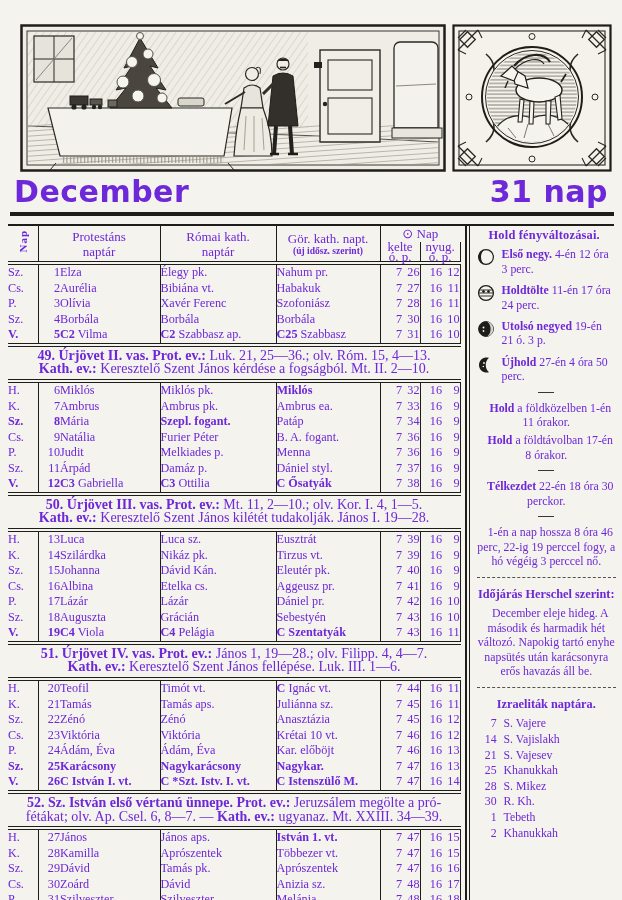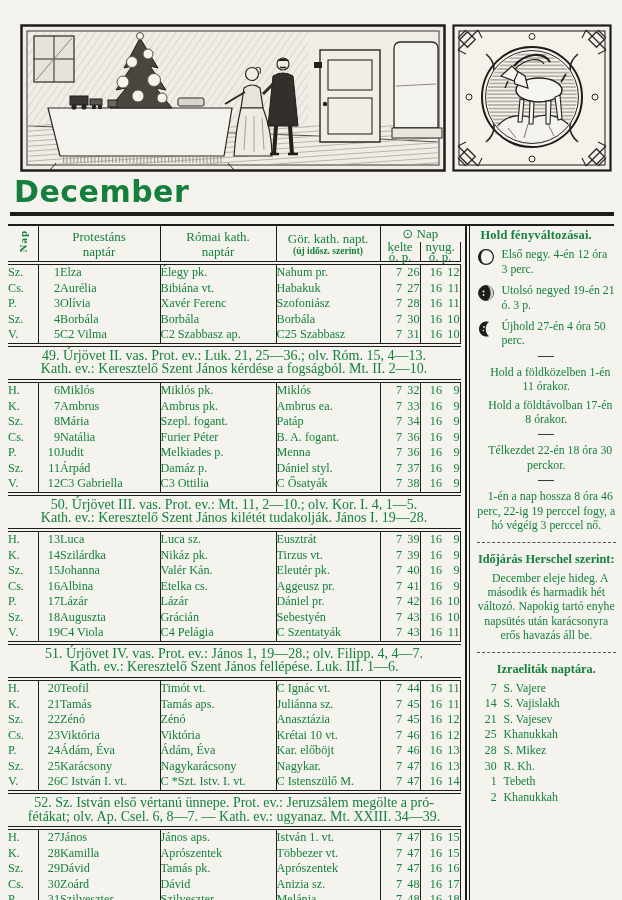--- a/index.html
+++ b/index.html
@@ -1,17 +1,17 @@
 <!DOCTYPE html>
 <html><head>
 <meta charset="utf-8">
 <style>
   html,body{margin:0;padding:0;background:#e9e7e1;}
   .page{position:relative;width:622px;height:900px;background:#f5f3ed;overflow:hidden;
-        font-family:"Liberation Serif", serif;color:#15803d;margin:0 auto;}
+        font-family:"Liberation Serif", serif;color:#6d28d9;margin:0 auto;}
   
   .topart{position:absolute;top:24px;left:20px;display:flex;gap:6px;}
   .topart svg{display:block;}
   
   .titlerow{position:absolute;top:174px;left:14px;right:14px;display:flex;
             justify-content:space-between;align-items:baseline;
             font-family:"DejaVu Sans",sans-serif;font-weight:bold;font-size:30px;letter-spacing:.5px;}
   .fullrule{position:absolute;top:212px;left:10px;right:8px;height:8px;
             border-top:4px solid #1f1d1a;border-bottom:2px solid #1f1d1a;}
   
@@ -32,32 +32,32 @@
   .c-day{padding-left:4px;}
   .c-num{text-align:right;padding-right:3px;}
   .c-name{padding-left:6px;}
   .c-hm{text-align:right;padding-right:3px;}
   tr.week-head td{font-size:14px;line-height:13.8px;text-align:center;padding:2px 0 3px;
                   border-top:4px double #1f1d1a;border-bottom:4px double #1f1d1a;white-space:nowrap;}
   
   .vrule{align-self:stretch;width:2px;border-left:2px solid #1f1d1a;border-right:1px solid #1f1d1a;margin:0 3px 0 4px;}
   
   .sidebar{flex:1;padding:2px 2px 0 4px;font-size:11.8px;line-height:14.4px;}
-  .stitle{font-weight:bold;font-size:12.4px;margin:2px 4px 5px;letter-spacing:.2px;}
+  .stitle{font-weight:bold;font-size:12.4px;margin:2px 12px 5px;letter-spacing:.2px;}
   .moonrow{display:flex;gap:5px;margin:5px 0 7px;}
   .micon{flex:none;width:20px;padding-top:1px;}
   .moontext{flex:1;}
   .sp{margin:4px 0;text-indent:8px;text-align:center;}
   .dash{width:16px;border-top:1.5px solid #3a3733;margin:8px auto;}
   .shr{border-top:1.5px dashed #55524c;margin:9px 0;}
   .sheading{font-weight:bold;text-align:center;font-size:12.3px;margin:4px 0;line-height:15px;}
   .slist{margin-top:3px;}
   .slist-row{display:flex;line-height:15.6px;}
   .slist-num{width:20px;text-align:right;margin-right:7px;flex:none;}
-  b{font-weight:normal;}
+  b{font-weight:bold;}
 </style>
 </head>
 <body>
 
 <div class="page">
 
   <div class="topart">
     <div>
       <svg width="426" height="148" viewBox="0 0 426 148">
         <defs>
@@ -178,20 +178,21 @@
             <path d="M103,73 L106,96 L110,95 L108,71 Z" stroke-width="1.1"></path>
             <path d="M109,58 L114,50" fill="none" stroke-width="1.8"></path>
           </g>
         </g>
       </svg>
     </div>
   </div>
 
   <div class="titlerow">
     <div>December</div>
+    <div>31 nap</div>
   </div>
   <div class="fullrule"></div>
 
   <div class="content">
     <table class="cal">
       <colgroup>
         <col style="width:30px">
           <col style="width:22px">
           <col style="width:100px">
         <col style="width:116px">
@@ -398,21 +399,21 @@
             <td class="c-name bR">Tirzus vt.</td>
             <td class="c-hm">7</td>
             <td class="c-hm bR">39</td>
             <td class="c-hm">16</td>
             <td class="c-hm bR">9</td>
           </tr>
           <tr>
             <td class="c-day bR">Sz.</td>
             <td class="c-num">15</td>
             <td class="c-name bR">Johanna</td>
-            <td class="c-name bR">Valér Kán.</td>
+            <td class="c-name bR">Dávid Kán.</td>
             <td class="c-name bR">Eleutér pk.</td>
             <td class="c-hm">7</td>
             <td class="c-hm bR">40</td>
             <td class="c-hm">16</td>
             <td class="c-hm bR">9</td>
           </tr>
           <tr>
             <td class="c-day bR">Cs.</td>
             <td class="c-num">16</td>
             <td class="c-name bR">Albina</td>
@@ -604,20 +605,33 @@
     </table>
     <div class="vrule"></div>
     <div class="sidebar" id="sidebar">
         <div class="stitle">Hold fényváltozásai.</div>
         <div class="moonrow">
           <span class="micon"><svg width="18" height="18" viewBox="0 0 18 18">
               <circle cx="9" cy="9" r="7.4" fill="#f5f3ed" stroke="#1f1d1a" stroke-width="1.2"></circle>
               <path d="M9,1.6 A7.4,7.4 0 0 0 9,16.4 A5,7.4 0 0 1 9,1.6 Z" fill="#1f1d1a"></path>
             </svg></span>
           <div class="moontext"><b>Első negy.</b> 4-én 12 óra 3 perc.</div>
+        </div>
+        <div class="moonrow">
+          <span class="micon"><svg width="18" height="18" viewBox="0 0 18 18">
+              <circle cx="9" cy="9" r="7.4" fill="#f5f3ed" stroke="#1f1d1a" stroke-width="1.3"></circle>
+              <g stroke="#1f1d1a" stroke-width="0.9">
+                <line x1="3.2" y1="6" x2="14.8" y2="6"></line>
+                <line x1="2.2" y1="9" x2="15.8" y2="9"></line>
+                <line x1="3.2" y1="12" x2="14.8" y2="12"></line>
+                <circle cx="6.5" cy="7.5" r="1" fill="#1f1d1a"></circle>
+                <circle cx="11.5" cy="7.5" r="1" fill="#1f1d1a"></circle>
+              </g>
+            </svg></span>
+          <div class="moontext"><b>Holdtölte</b> 11-én 17 óra 24 perc.</div>
         </div>
         <div class="moonrow">
           <span class="micon"><svg width="18" height="18" viewBox="0 0 18 18">
               <circle cx="9" cy="9" r="7.4" fill="#1f1d1a" stroke="#1f1d1a"></circle>
               <path d="M9,1.6 A7.4,7.4 0 0 1 9,16.4 A4.6,7.4 0 0 0 9,1.6 Z" fill="#f5f3ed" opacity="0.85"></path>
               <circle cx="6.5" cy="7.5" r="1" fill="#f5f3ed"></circle>
               <circle cx="6.5" cy="11" r="0.9" fill="#f5f3ed"></circle>
             </svg></span>
           <div class="moontext"><b>Utolsó negyed</b> 19-én 21 ó. 3 p.</div>
         </div>

